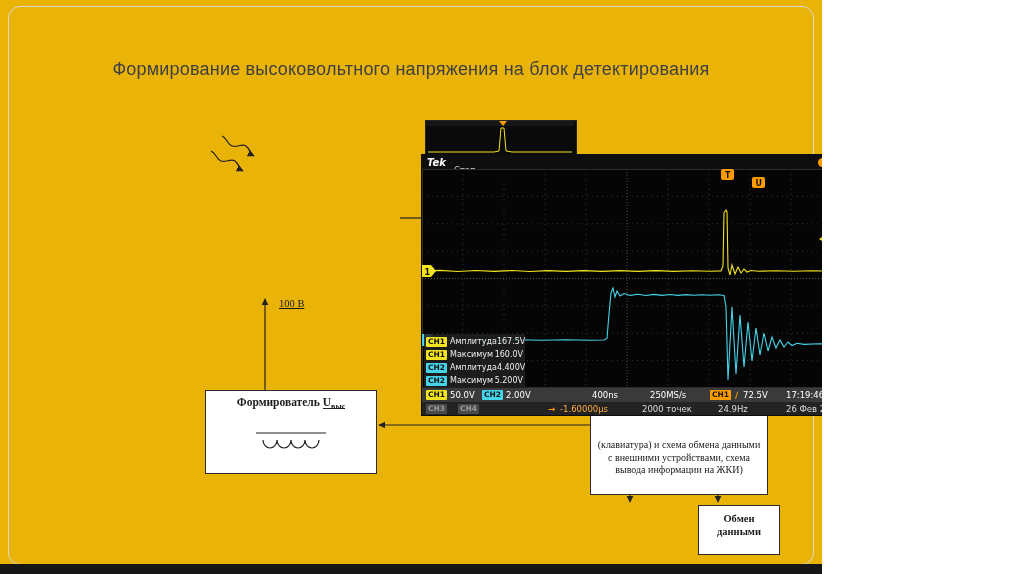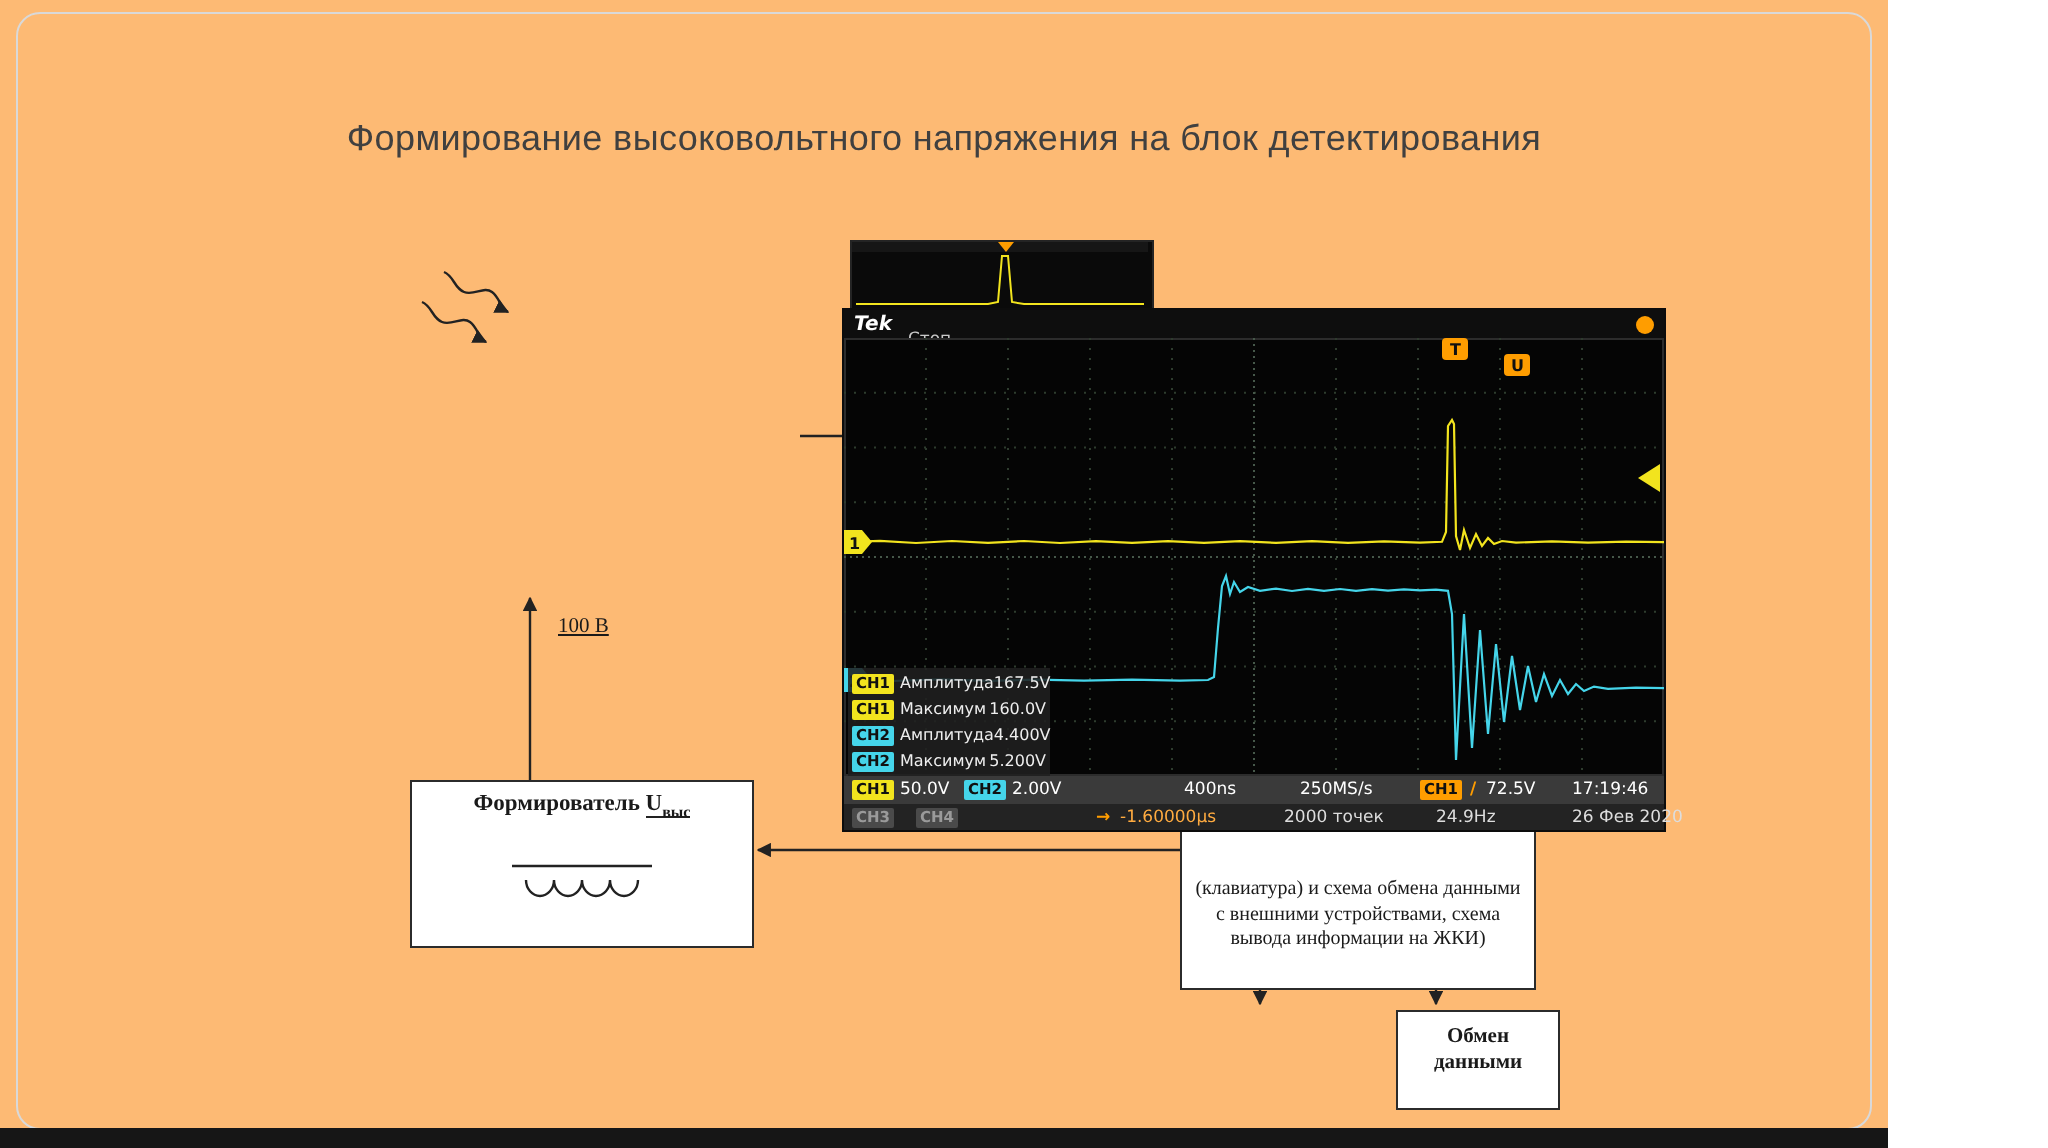--- a/index.html
+++ b/index.html
@@ -1,37 +1,37 @@
 <!DOCTYPE html>
 <html><head>
 <meta charset="utf-8">
 <style>
   html,body{margin:0;padding:0;width:1024px;height:574px;background:#fff;overflow:hidden;
             font-family:"Liberation Sans",sans-serif;}
-  .slide{position:relative;width:944px;height:574px;background:#fdba74;overflow:hidden;}
+  .slide{position:relative;width:822px;height:574px;background:#eab308;overflow:hidden;}
   .slide-frame{position:absolute;left:8px;top:6px;right:8px;bottom:9px;border:1px solid #d9d9d9;
                border-radius:12px;pointer-events:none;}
   .bottom-bar{position:absolute;left:0;bottom:0;width:1024px;height:10px;background:#161616;}
   .title{position:absolute;top:59px;left:0;width:100%;text-align:center;font-size:18px;
          color:#404040;letter-spacing:.2px;}
   .connectors{position:absolute;left:0;top:0;}
   .wire{stroke:#222;stroke-width:1.2;fill:none;}
   
   .dbox{position:absolute;border:1px solid #2b2b2b;background:#fff;
         font-family:"Liberation Serif",serif;color:#1a1a1a;text-align:center;}
   .detector{left:245px;top:182px;width:155px;height:113px;}
   .box-title{font-weight:bold;font-size:11.5px;line-height:13.5px;}
   .detector .box-title:first-child{margin-top:6px;}
   .diode{position:absolute;left:42px;top:44px;}
   .former{left:205px;top:390px;width:170px;height:82px;}
   .former .box-title{margin-top:5px;}
   .usub{border-bottom:1px solid #222;}
   .usub sub{font-size:8px;}
   .inductor{position:absolute;left:35px;top:28px;}
-  .v-label{position:absolute;left:279px;top:308px;font-family:"Liberation Serif",serif;
+  .v-label{position:absolute;left:279px;top:298px;font-family:"Liberation Serif",serif;
            font-size:10.5px;color:#1a1a1a;text-decoration:underline;}
   .controller{left:590px;top:408px;width:176px;height:85px;}
   .ctrl-text{font-size:10px;line-height:12.5px;padding:30px 6px 0;}
   .outbox{left:595px;top:505px;width:84px;height:52px;font-weight:bold;font-size:10.5px;
           line-height:13px;padding-top:4px;}
   .exbox{left:698px;top:505px;width:80px;height:42px;font-weight:bold;font-size:10.5px;
          line-height:13px;padding-top:6px;}
   
   .mini-scope{position:absolute;left:425px;top:120px;width:150px;height:37px;background:#0a0a0a;
               border:1px solid #242424;}

